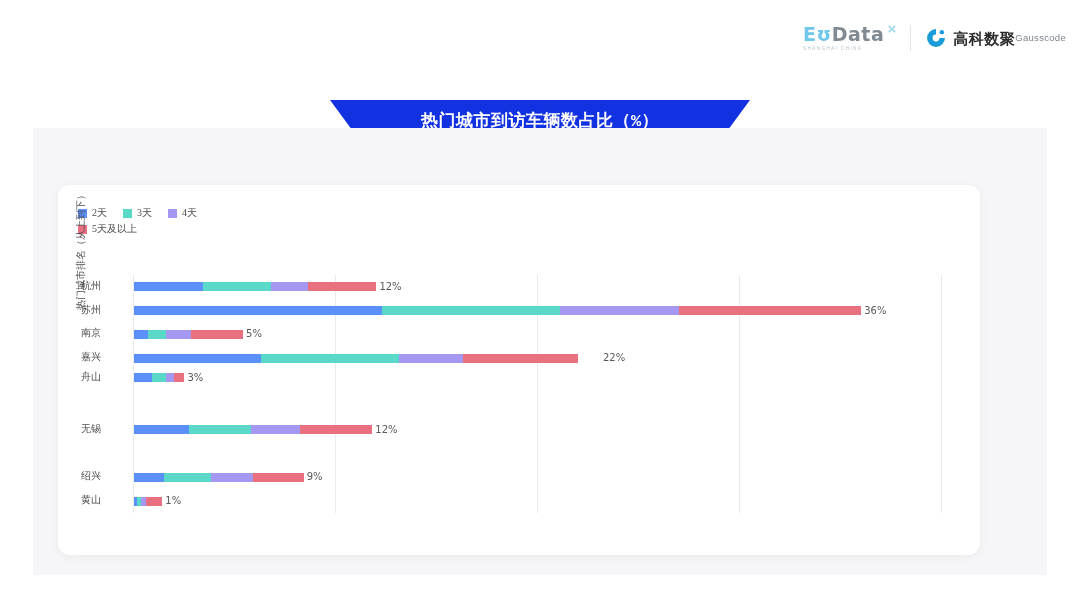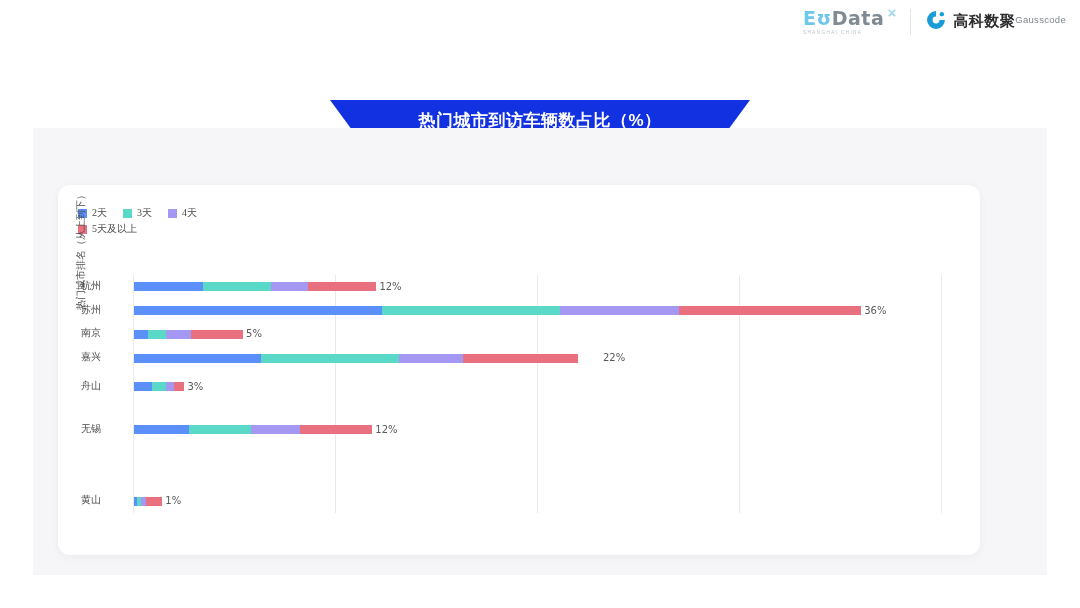--- a/index.html
+++ b/index.html
@@ -18,23 +18,23 @@
   
   .header {
     position: absolute;
     top: 0; left: 0;
     width: 1080px;
     height: 58px;
   }
   .logos {
     position: absolute;
     right: 14px;
-    top: 9px;
-    display: flex;
-    align-items: flex-start;
+    top: 25px;
+    display: flex;
+    align-items: center;
     gap: 14px;
   }
   .logo-evdata {
     position: relative;
     display: flex;
     flex-direction: column;
     align-items: flex-start;
     padding-right: 12px;
   }
   .logo-evdata .wordmark {
@@ -114,21 +114,21 @@
     clip-path: polygon(0 0, 100% 0, 93% 100%, 7% 100%);
     display: flex;
     align-items: center;
     justify-content: center;
   }
   .banner-title {
     color: #ffffff;
     font-size: 17px;
     font-weight: 700;
     letter-spacing: .5px;
-    font-family: Liberation Sans, sans-serif;
+    font-family: Liberation Mono, monospace;
   }
 
   
   .outer-panel {
     position: absolute;
     left: 33px;
     top: 128px;
     width: 1014px;
     height: 447px;
     background: #f6f6f8;
@@ -362,40 +362,50 @@
         <div class="row" style="top: 71.4px; height: 23.8px;">
           <div class="row-label">嘉兴</div>
           <div class="bar">
             <div class="seg" style="width: 127.26px; background: rgb(91, 143, 249);"></div>
             <div class="seg" style="width: 137.36px; background: rgb(90, 216, 200);"></div>
             <div class="seg" style="width: 64.64px; background: rgb(165, 152, 242);"></div>
             <div class="seg" style="width: 115.14px; background: rgb(232, 112, 127);"></div>
           </div>
           <div class="bar-value" style="left: 470px;">22%</div>
         </div>
-        <div class="row" style="top: 100px; height: 23.8px;">
+        <div class="row" style="top: 91px; height: 23.8px;">
           <div class="row-label">舟山</div>
           <div class="bar">
             <div class="seg" style="width: 18.18px; background: rgb(91, 143, 249);"></div>
             <div class="seg" style="width: 14.14px; background: rgb(90, 216, 200);"></div>
             <div class="seg" style="width: 8.08px; background: rgb(165, 152, 242);"></div>
             <div class="seg" style="width: 10.1px; background: rgb(232, 112, 127);"></div>
           </div>
           <div class="bar-value" style="left: 54.5px;">3%</div>
         </div>
         <div class="row" style="top: 142.8px; height: 23.8px;">
           <div class="row-label">无锡</div>
           <div class="bar">
             <div class="seg" style="width: 54.54px; background: rgb(91, 143, 249);"></div>
             <div class="seg" style="width: 62.62px; background: rgb(90, 216, 200);"></div>
             <div class="seg" style="width: 48.48px; background: rgb(165, 152, 242);"></div>
             <div class="seg" style="width: 72.72px; background: rgb(232, 112, 127);"></div>
           </div>
           <div class="bar-value" style="left: 242.36px;">12%</div>
         </div>
+        <div class="row" style="top: 190.4px; height: 23.8px;">
+          <div class="row-label">绍兴</div>
+          <div class="bar">
+            <div class="seg" style="width: 30.3px; background: rgb(91, 143, 249);"></div>
+            <div class="seg" style="width: 46.46px; background: rgb(90, 216, 200);"></div>
+            <div class="seg" style="width: 42.42px; background: rgb(165, 152, 242);"></div>
+            <div class="seg" style="width: 50.5px; background: rgb(232, 112, 127);"></div>
+          </div>
+          <div class="bar-value" style="left: 173.68px;">9%</div>
+        </div>
         <div class="row" style="top: 214.2px; height: 23.8px;">
           <div class="row-label">黄山</div>
           <div class="bar">
             <div class="seg" style="width: 3.03px; background: rgb(91, 143, 249);"></div>
             <div class="seg" style="width: 4.04px; background: rgb(90, 216, 200);"></div>
             <div class="seg" style="width: 5.05px; background: rgb(165, 152, 242);"></div>
             <div class="seg" style="width: 16.16px; background: rgb(232, 112, 127);"></div>
           </div>
           <div class="bar-value" style="left: 32.28px;">1%</div>
         </div>

